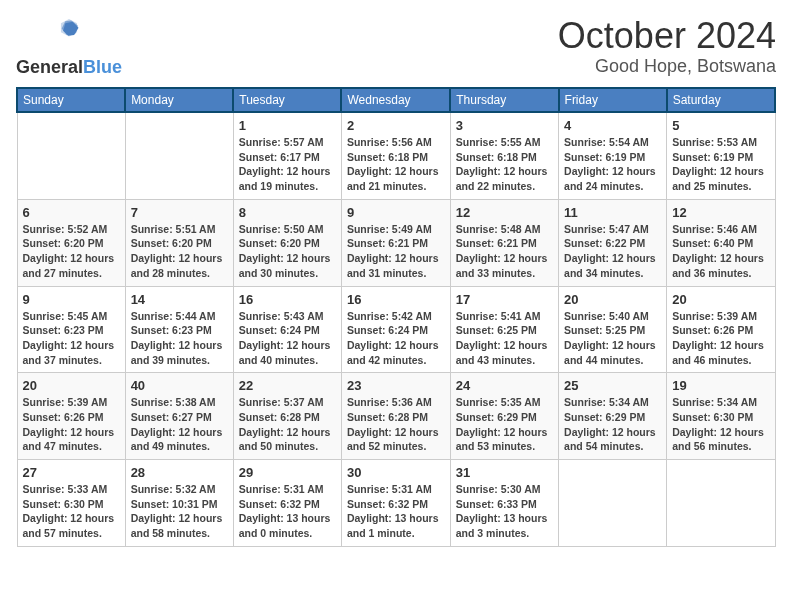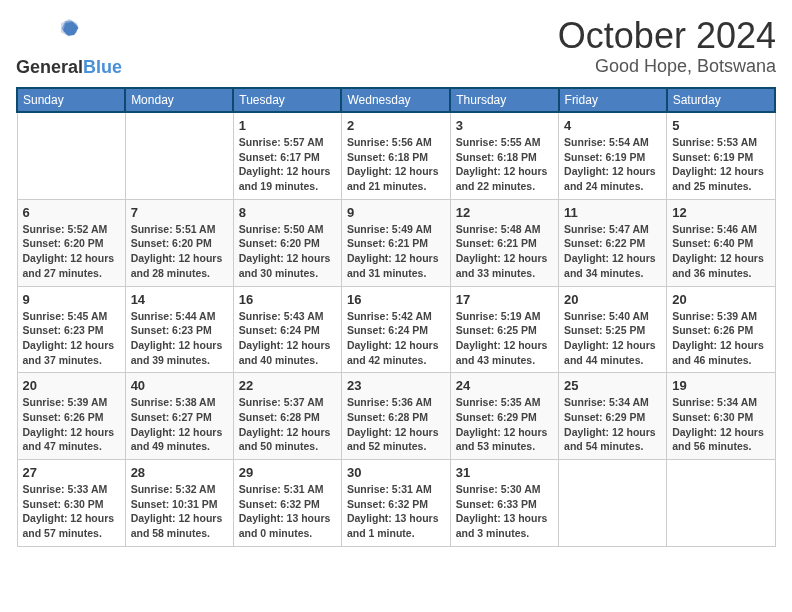--- a/index.html
+++ b/index.html
@@ -226,21 +226,21 @@
 Daylight: 12 hours and 40 minutes.</div>
         </td>
         <td>
           <span class="day-number">16</span>
           <div class="day-info">Sunrise: 5:42 AM
 Sunset: 6:24 PM
 Daylight: 12 hours and 42 minutes.</div>
         </td>
         <td>
           <span class="day-number">17</span>
-          <div class="day-info">Sunrise: 5:19 AM
+          <div class="day-info">Sunrise: 5:41 AM
 Sunset: 6:25 PM
 Daylight: 12 hours and 43 minutes.</div>
         </td>
         <td>
           <span class="day-number">20</span>
           <div class="day-info">Sunrise: 5:40 AM
 Sunset: 5:25 PM
 Daylight: 12 hours and 44 minutes.</div>
         </td>
         <td>

